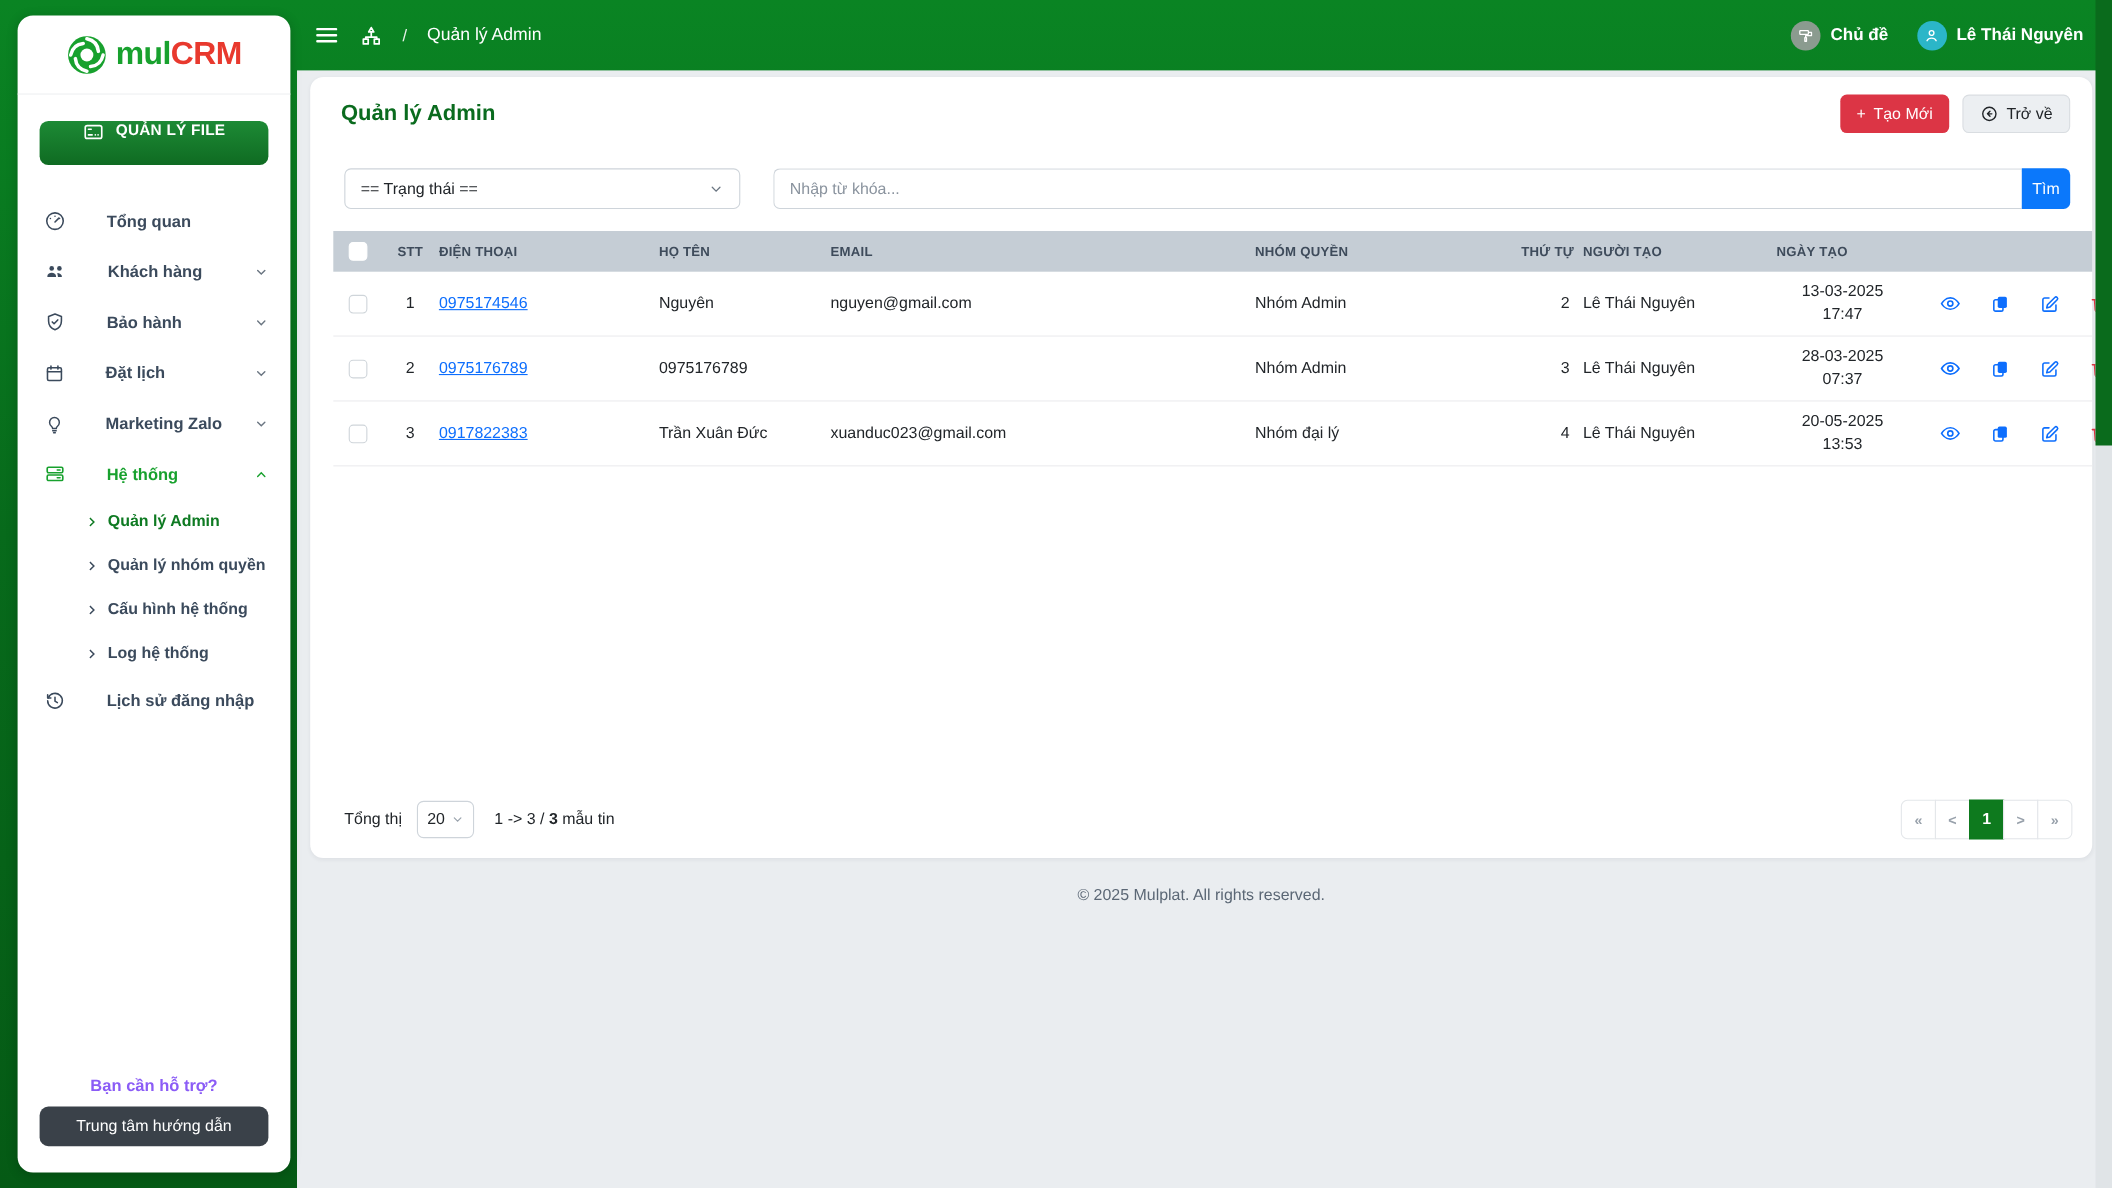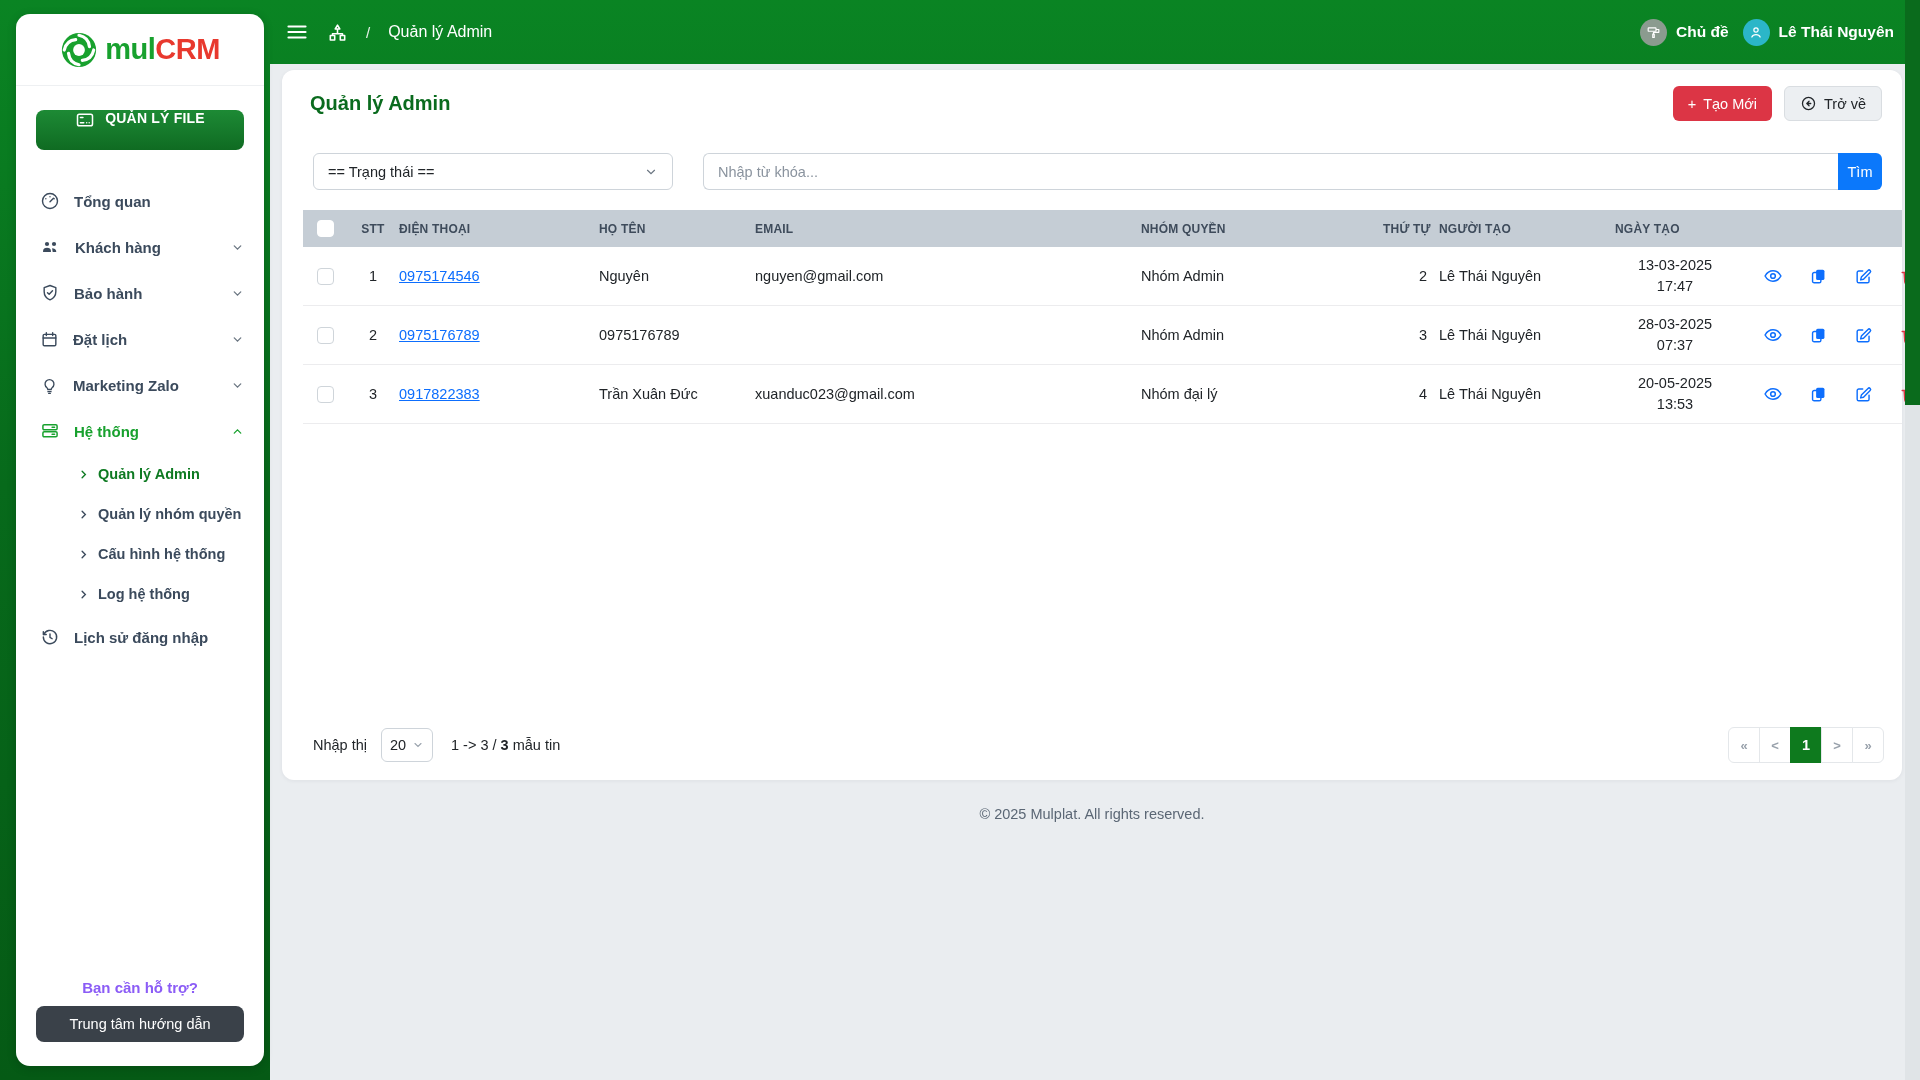--- a/index.html
+++ b/index.html
@@ -22,21 +22,21 @@
     margin:24px 20px 0 20px; height:40px; border-radius:8px; border:none; cursor:pointer;
     background:linear-gradient(180deg,#1d8a35,#0f6b22); color:#fff;
     display:flex; align-items:flex-start; justify-content:center; gap:10px;
     font-weight:700; font-size:14px; letter-spacing:.2px;
   }
   .nav { margin-top:28px; }
   .nav-item {
     height:46px; display:flex; align-items:center; padding:0 20px 0 24px; gap:14px;
     color:#3b4a5c; font-weight:600; font-size:15px; cursor:pointer;
   }
-  .nav-item .lbl { flex:1; }
+  .nav-item .lbl { flex:1;margin-left:23px; }
   .nav-item .chev { color:#6b7682; display:flex; }
   .nav-item.active, .nav-item.active .chev { color:#18a12e; }
   .subnav .sub-item {
     height:40px; display:flex; align-items:center; gap:9px; padding-left:62px;
     color:#3b4a5c; font-weight:600; font-size:14.5px; cursor:pointer;
   }
   .subnav .sub-item.active { color:#0e7a22; }
   .sidebar-spacer { flex:1; }
   .help-title { text-align:center; font-weight:700; font-size:15px; color:#8b5cf6; }
   .help-btn {
@@ -44,21 +44,21 @@
     background:#3a4149; color:#fff; font-size:14.5px; font-weight:500;
   }
   
   .topbar {
     position:absolute; left:270px; right:0; top:0; height:64px;
     display:flex; align-items:center; color:#fff; padding:0 26px 0 15px;
   }
   .tb-left { display:flex; align-items:center; gap:18px; }
   .crumb-sep { font-size:15px; opacity:.9; }
   .crumb { font-size:16px; font-weight:500; }
-  .tb-right { margin-left:auto; display:flex; align-items:center; gap:14px;justify-content:flex-end; }
+  .tb-right { margin-left:auto; display:flex; align-items:center; gap:26px;justify-content:flex-end; }
   .tb-group { display:flex; align-items:center; gap:9px; cursor:pointer; }
   .circle-badge { width:27px; height:27px; border-radius:50%; background:#8b9b8f; display:flex; align-items:center; justify-content:center; }
   .avatar { width:27px; height:27px; border-radius:50%; background:#2bb6c8; display:flex; align-items:center; justify-content:center; }
   .tb-label { font-size:15.5px; font-weight:600; }
   
   .main {
     position:absolute; left:270px; right:0; top:64px; bottom:0;
     background:#eaedf0;
   }
   .card {
@@ -504,21 +504,21 @@
           <span class="act">
             <svg width="19" height="19" viewBox="0 0 24 24" fill="none" stroke="#dc3545" stroke-width="1.8" stroke-linecap="round">
                 <path d="M4 7h16M9 7V5.2A1.2 1.2 0 0 1 10.2 4h3.6A1.2 1.2 0 0 1 15 5.2V7M6.5 7l.8 11.8a2 2 0 0 0 2 1.9h5.4a2 2 0 0 0 2-1.9L17.5 7M10 11v5.5M14 11v5.5"></path>
               </svg>
           </span>
         </div>
       </div>
     </div>
 
     <div class="pagi-row">
-      <span class="show-label">Nhập thị</span>
+      <span class="show-label">Tổng thị</span>
       <div class="size-select">
         <span>20</span>
         <span>
           <svg width="12" height="12" viewBox="0 0 24 24" fill="none" stroke="#9aa3ad" stroke-width="2.2" stroke-linecap="round">
               <path d="M6 9l6 6 6-6"></path>
             </svg>
         </span>
       </div>
       <span class="range-text">
         <span>1 -&gt; 3 /</span> <b>3</b> <span>mẫu tin</span>

